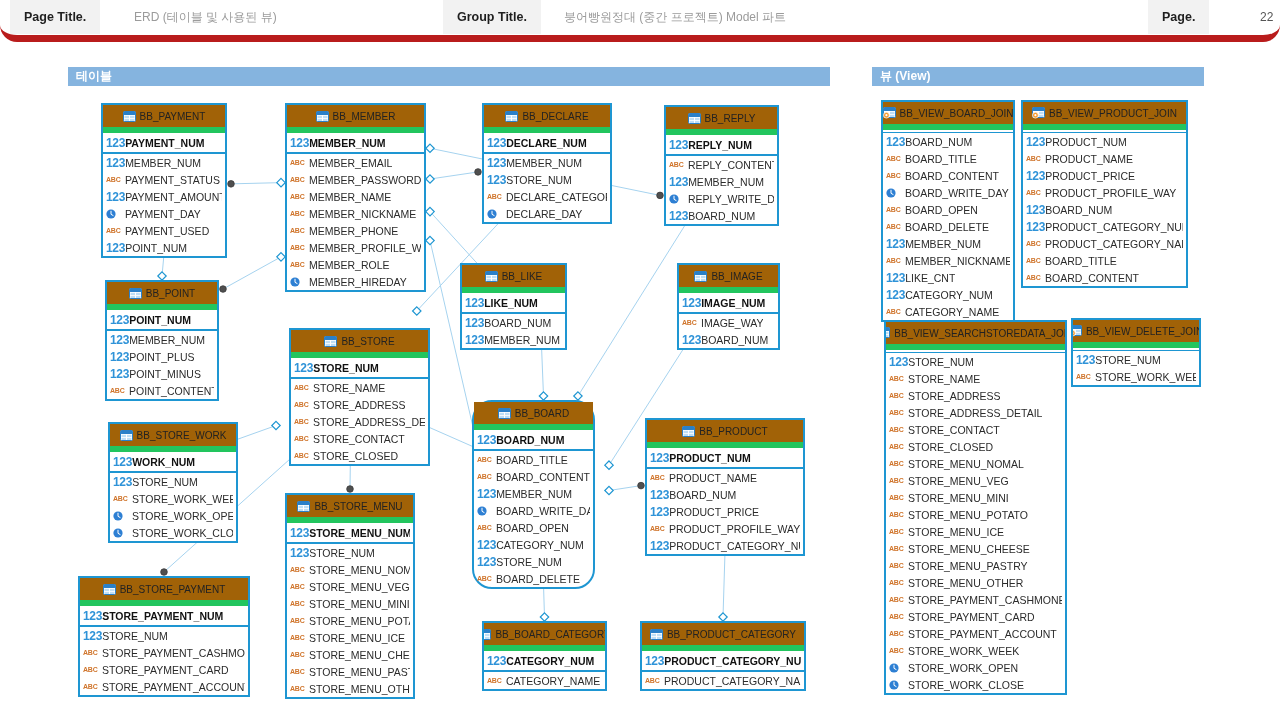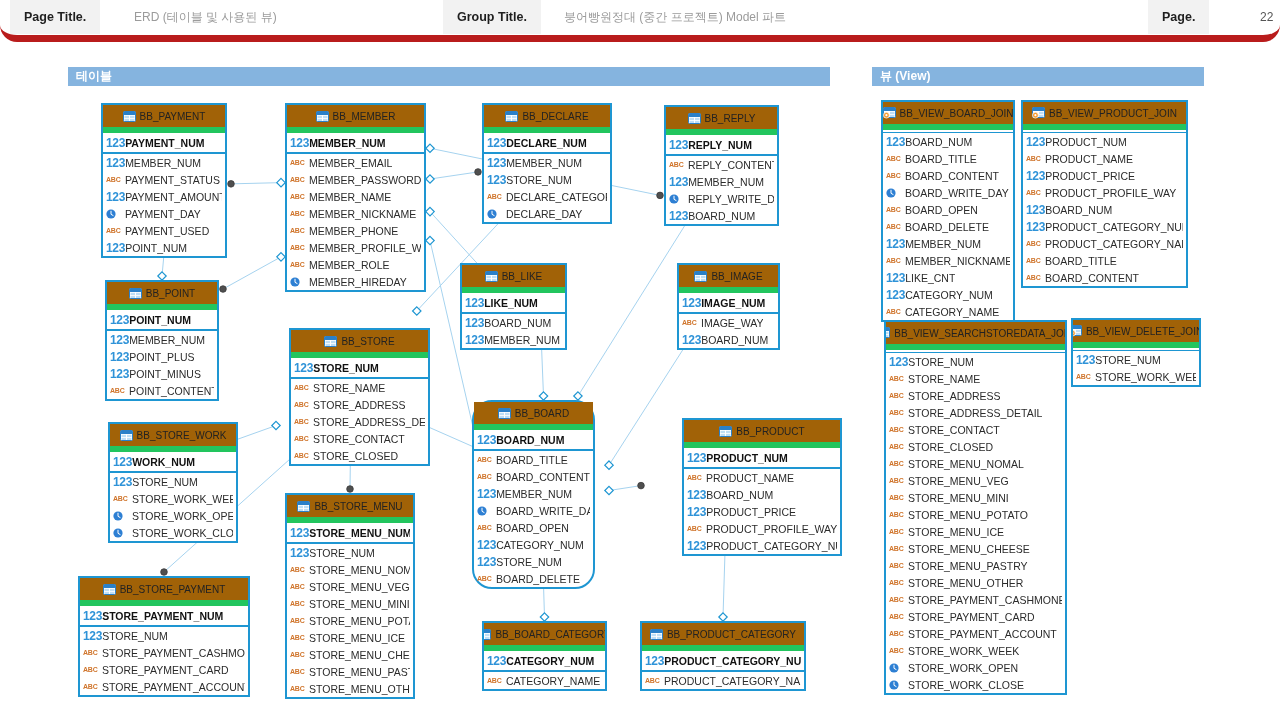--- a/index.html
+++ b/index.html
@@ -653,21 +653,21 @@
             <span class="col-name">STORE_NUM</span>
           </div>
           <div class="row">
             <span class="icon-cell">
               <span class="txt-ic">ABC</span>
             </span>
             <span class="col-name">BOARD_DELETE</span>
           </div>
         </div>
       </div>
-      <div class="entity table" style="left: 645px; top: 418px; width: 160px; margin-left: 37px;">
+      <div class="entity table" style="left: 645px; top: 418px; width: 160px;">
         <div class="entity-header">
           <span style="display: flex;">
             <svg width="13" height="11" viewBox="0 0 13 11">
               <rect x="0.5" y="0.5" width="12" height="10" rx="1" fill="#ffffff" stroke="#2a80c8"></rect>
               <rect x="0.5" y="0.5" width="12" height="3.4" rx="1" fill="#2a80c8"></rect>
               <rect x="1.5" y="4.8" width="4.5" height="2.3" fill="#bfdff5"></rect>
               <rect x="7" y="4.8" width="4.5" height="2.3" fill="#bfdff5"></rect>
               <rect x="1.5" y="7.9" width="4.5" height="2.1" fill="#bfdff5"></rect>
               <rect x="7" y="7.9" width="4.5" height="2.1" fill="#bfdff5"></rect>
             </svg>

